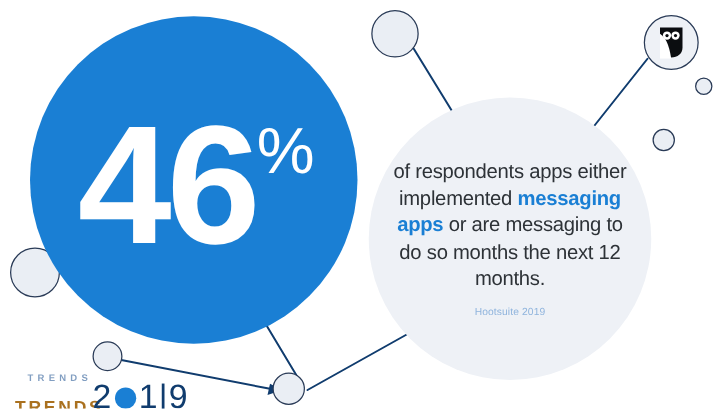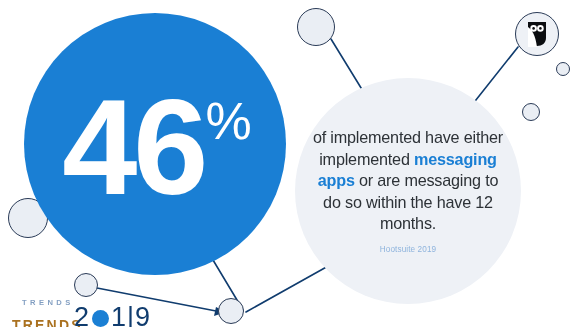--- a/index.html
+++ b/index.html
@@ -202,25 +202,25 @@
 
   <div id="stat-circle">
     <div id="stat-inner">
       <span id="stat-value">46</span>
       <span id="stat-unit">%</span>
     </div>
   </div>
 
   <div id="text-circle">
     <div id="statement">
-      <span>of implemented have</span>
+      <span>of respondents apps</span>
       <span>either implemented</span>
       <span class="hl">messaging apps</span><span> or</span>
       <span>are messaging to do</span>
-      <span>so within the have</span>
+      <span>so months the next</span>
       <span>12 months.</span>
     </div>
     <div id="attribution">
       <div>Hootsuite 2019</div>
     </div>
   </div>
 
   <div id="owl-badge">
     <svg width="22" height="26" viewBox="0 0 22 26" xmlns="http://www.w3.org/2000/svg">
       <path d="M2 1 H20 V17 C20 22 16 25 11 25 C6 25 2 22 2 17 Z" fill="#0b0d10"></path>

